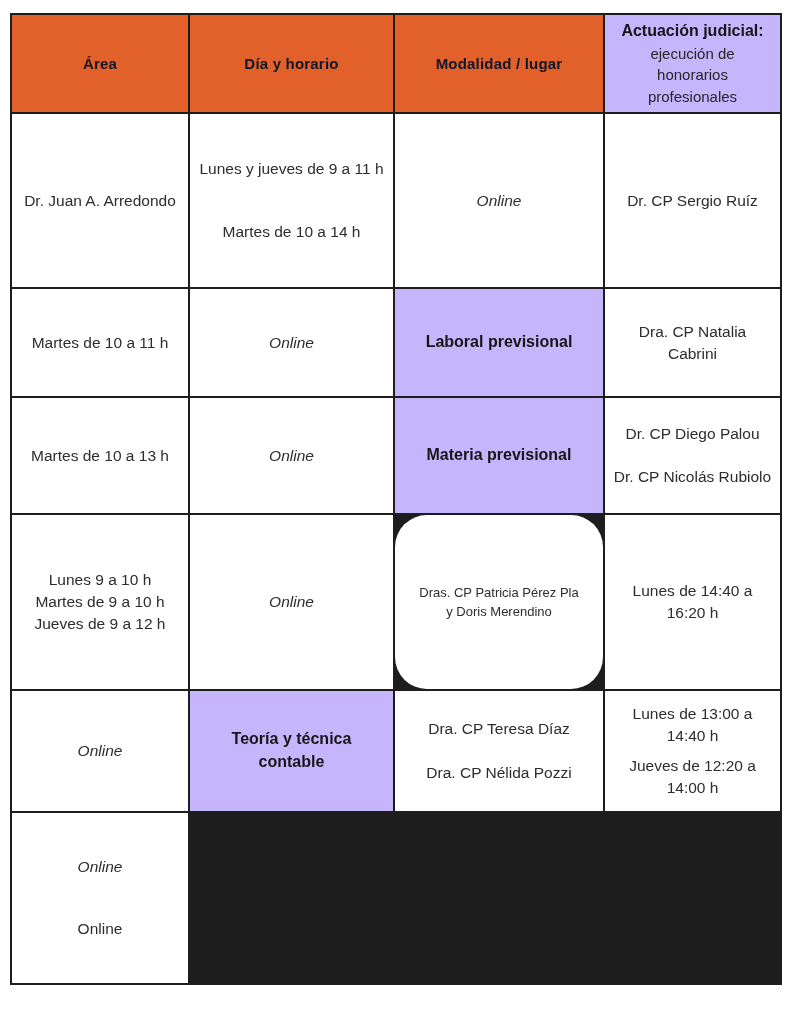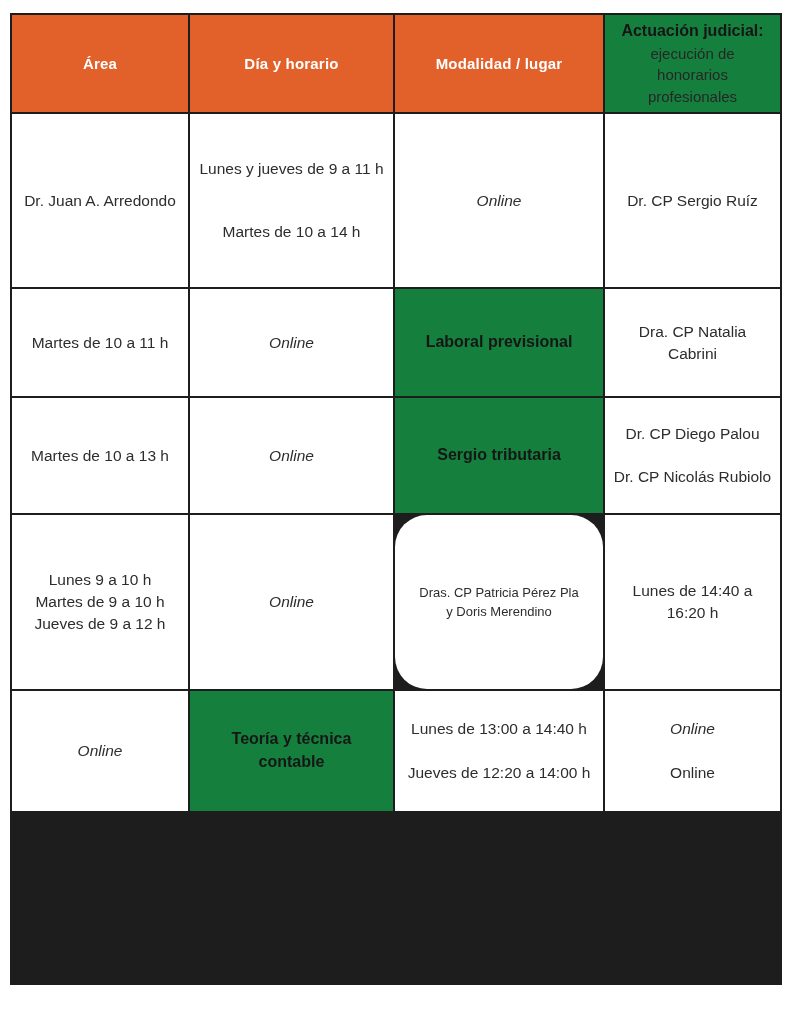--- a/index.html
+++ b/index.html
@@ -15,25 +15,25 @@
     grid-template-columns:176px 203px 208px 175px;
     grid-template-rows:97px 173px 107px 115px 174px 120px 170px;
   }
   .c{
     display:flex;flex-direction:column;align-items:center;justify-content:center;
     text-align:center;background:#ffffff;color:#2d2d2d;
     font-size:15.5px;line-height:1.42;white-space:pre-line;
     padding:4px 8px;box-sizing:border-box;overflow:hidden;
   }
   .hdr{
-    background:#E2602A;color:#ffffff;font-weight:bold;font-size:15px;
+    background:#E2602A;color:#0f172a;font-weight:bold;font-size:15px;
     letter-spacing:.2px;
   }
   .area{
-    background:#15803d;color:#161616;font-weight:bold;font-size:16px;
+    background:#c4b5fd;color:#161616;font-weight:bold;font-size:16px;
   }
   .area .sub{font-weight:normal;font-size:15px;color:#262626;}
   .multi{justify-content:space-evenly;}
   .small{font-size:13px;line-height:1.5;border-radius:32px;}
   .em{font-style:italic;}
   .line{white-space:pre-line;}
 </style>
 </head>
 <body>
 
@@ -77,21 +77,21 @@
     <span class="line">Dra. CP Natalia Cabrini</span>
   </div>
   <div class="c">
     <span class="line">Martes de 10 a 13 h</span>
   </div>
   <div class="c">
     <span class="em">Online</span>
   </div>
 
   <div class="c area">
-    <span>Sergio tributaria</span>
+    <span>Materia previsional</span>
   </div>
   <div class="c multi">
     <span class="line">Dr. CP Diego Palou</span>
     <span class="line">Dr. CP Nicolás Rubiolo</span>
   </div>
   <div class="c multi">
     <span class="line">Lunes 9 a 10 h
 Martes de 9 a 10 h
 Jueves de 9 a 12 h</span>
   </div>
@@ -108,20 +108,24 @@
   </div>
   <div class="c">
     <span class="em">Online</span>
   </div>
 
   <div class="c area">
     <span>Teoría y técnica
 contable</span>
   </div>
   <div class="c multi">
+    <span class="line">Dra. CP Teresa Díaz</span>
+    <span class="line">Dra. CP Nélida Pozzi</span>
+  </div>
+  <div class="c multi">
     <span class="line">Lunes de 13:00 a 14:40 h</span>
     <span class="line">Jueves de 12:20 a 14:00 h</span>
   </div>
   <div class="c multi">
     <span class="em">Online</span>
     <span>Online</span>
   </div>
 
 </div>
 

